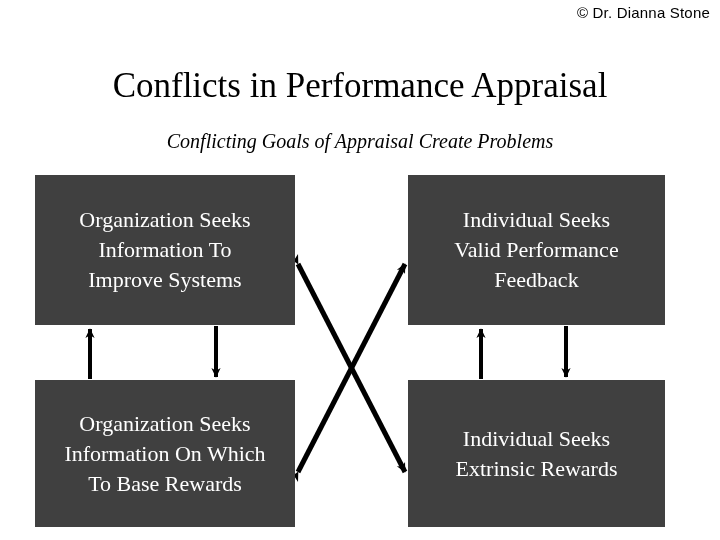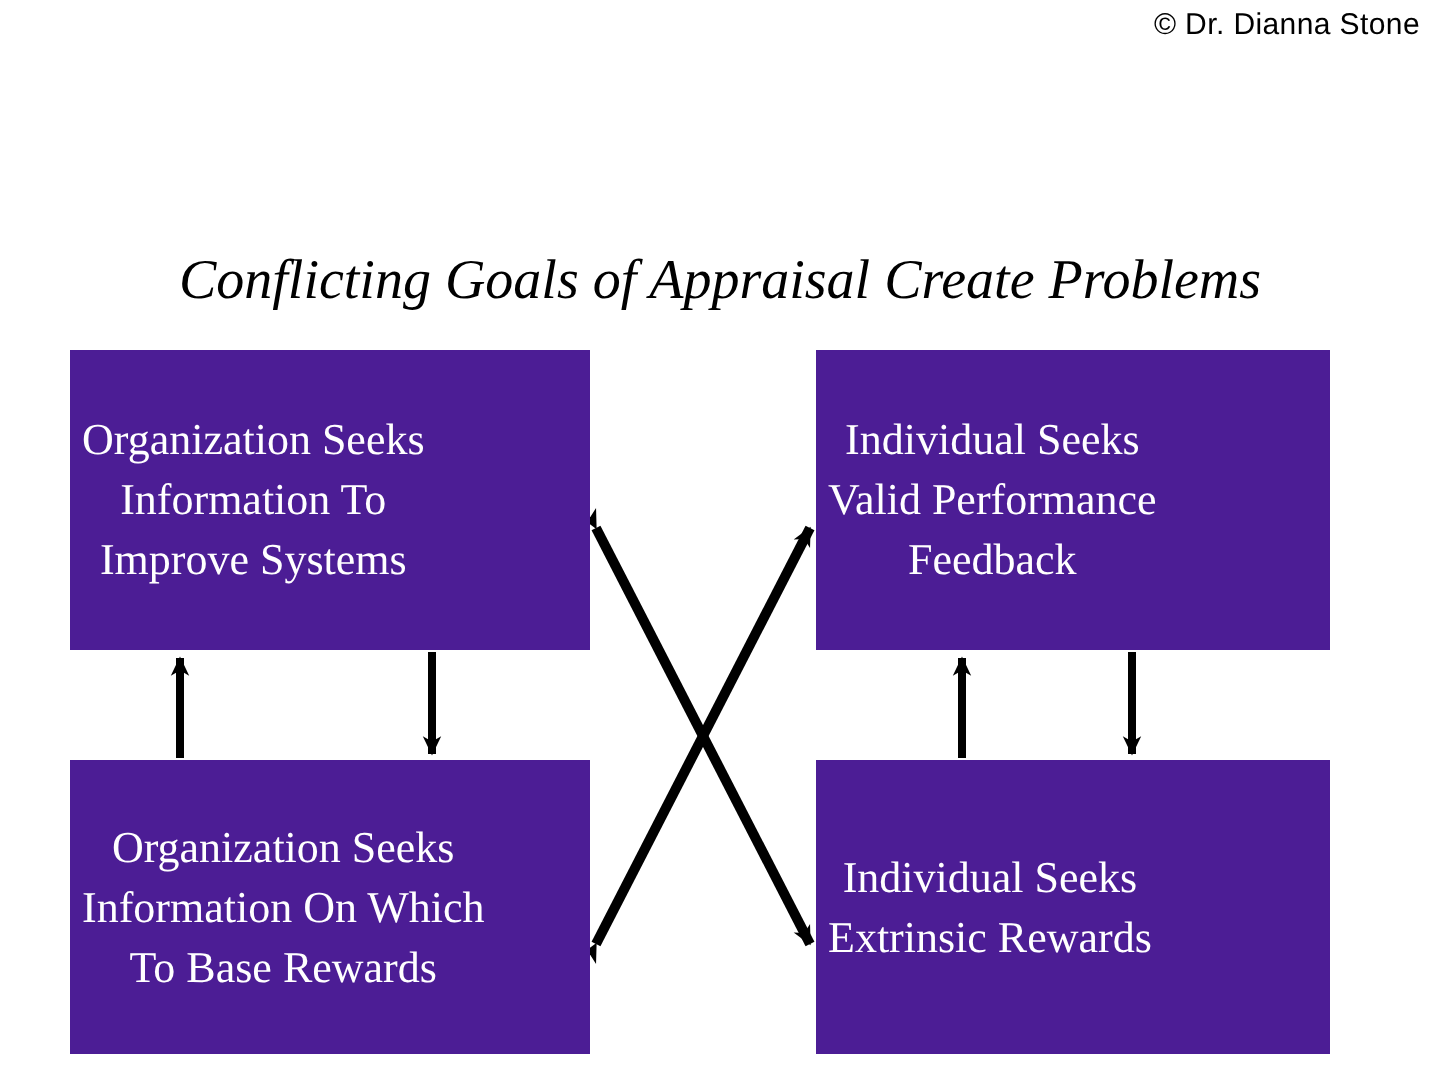--- a/index.html
+++ b/index.html
@@ -39,41 +39,41 @@
     line-height: 40px;
     color: #000000;
     font-weight: normal;
   }
   #subtitle {
     position: absolute;
     top: 126px;
     left: 0;
     width: 720px;
     text-align: center;
-    font-size: 28px;
+    font-size: 20px;
     line-height: 30px;
     font-style: italic;
     color: #000000;
   }
 
   
   #diagram {
     position: absolute;
     left: 0;
     top: 0;
     width: 720px;
     height: 540px;
   }
   .node {
     position: absolute;
-    background: #4c1d95;
+    background: #404040;
     color: #ffffff;
     display: flex;
     align-items: center;
-    justify-content: flex-start;
+    justify-content: center;
     text-align: center;
     font-size: 22px;
     line-height: 30px;
     padding: 0 6px;
     box-sizing: border-box;
     z-index: 2;
   }
   .node-text { display: block; white-space: pre-line; }
 
   #node-tl { left: 35px;  top: 175px; width: 260px; height: 150px; }
@@ -88,20 +88,21 @@
     z-index: 1;
   }
 </style>
 </head>
 <body>
 
 <div id="slide">
 
   <div id="copyright">© Dr. Dianna Stone</div>
 
+  <div id="title">Conflicts in Performance Appraisal</div>
   <div id="subtitle">Conflicting Goals of Appraisal Create Problems</div>
 
   <div id="diagram">
 
     <svg id="arrows" viewBox="0 0 720 540">
       <defs>
         <marker id="ah" markerWidth="11" markerHeight="11" refX="9.3" refY="5.2" orient="auto" markerUnits="userSpaceOnUse">
           <path d="M0.4,0.6 L10,5.2 L0.4,9.8 L3.1,5.2 Z" fill="#000000"></path>
         </marker>
       </defs>

